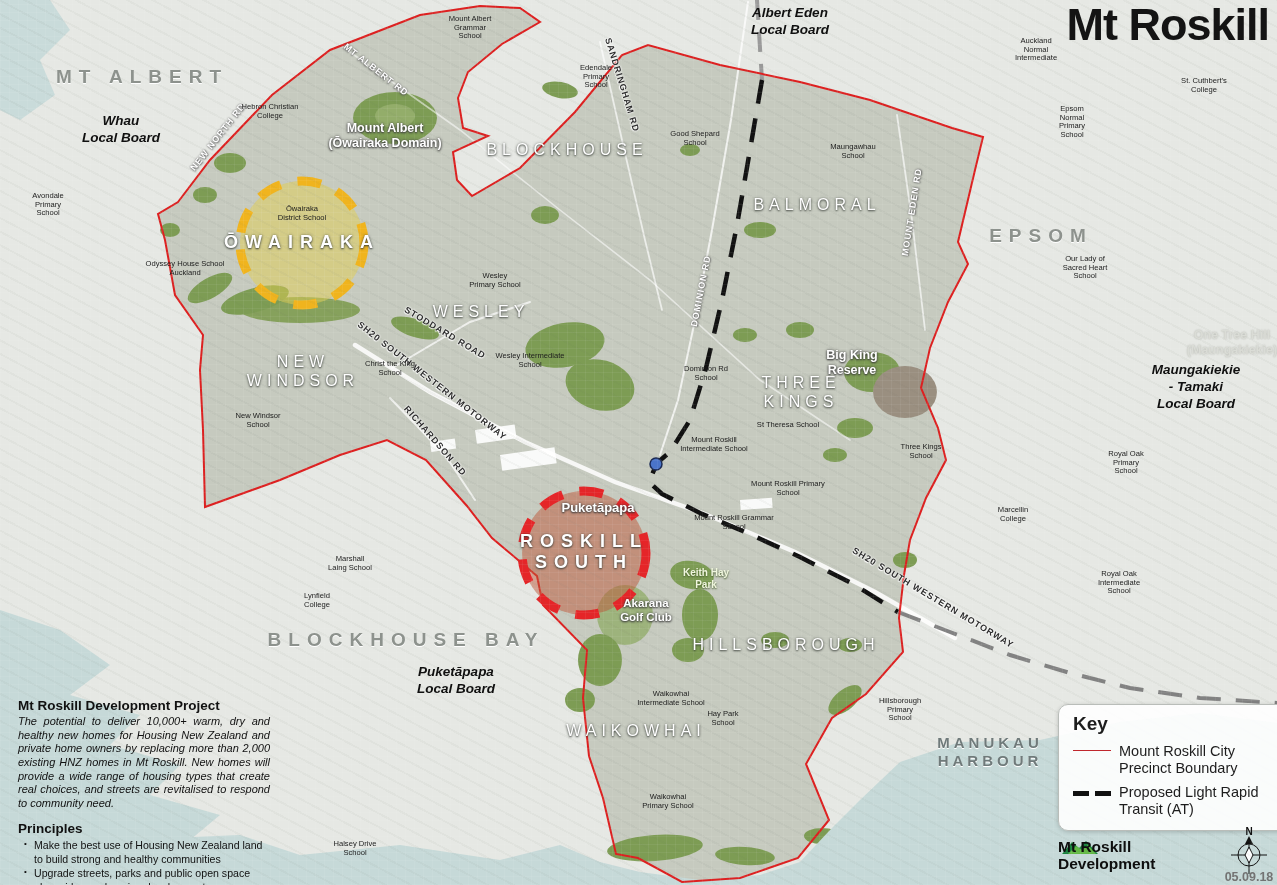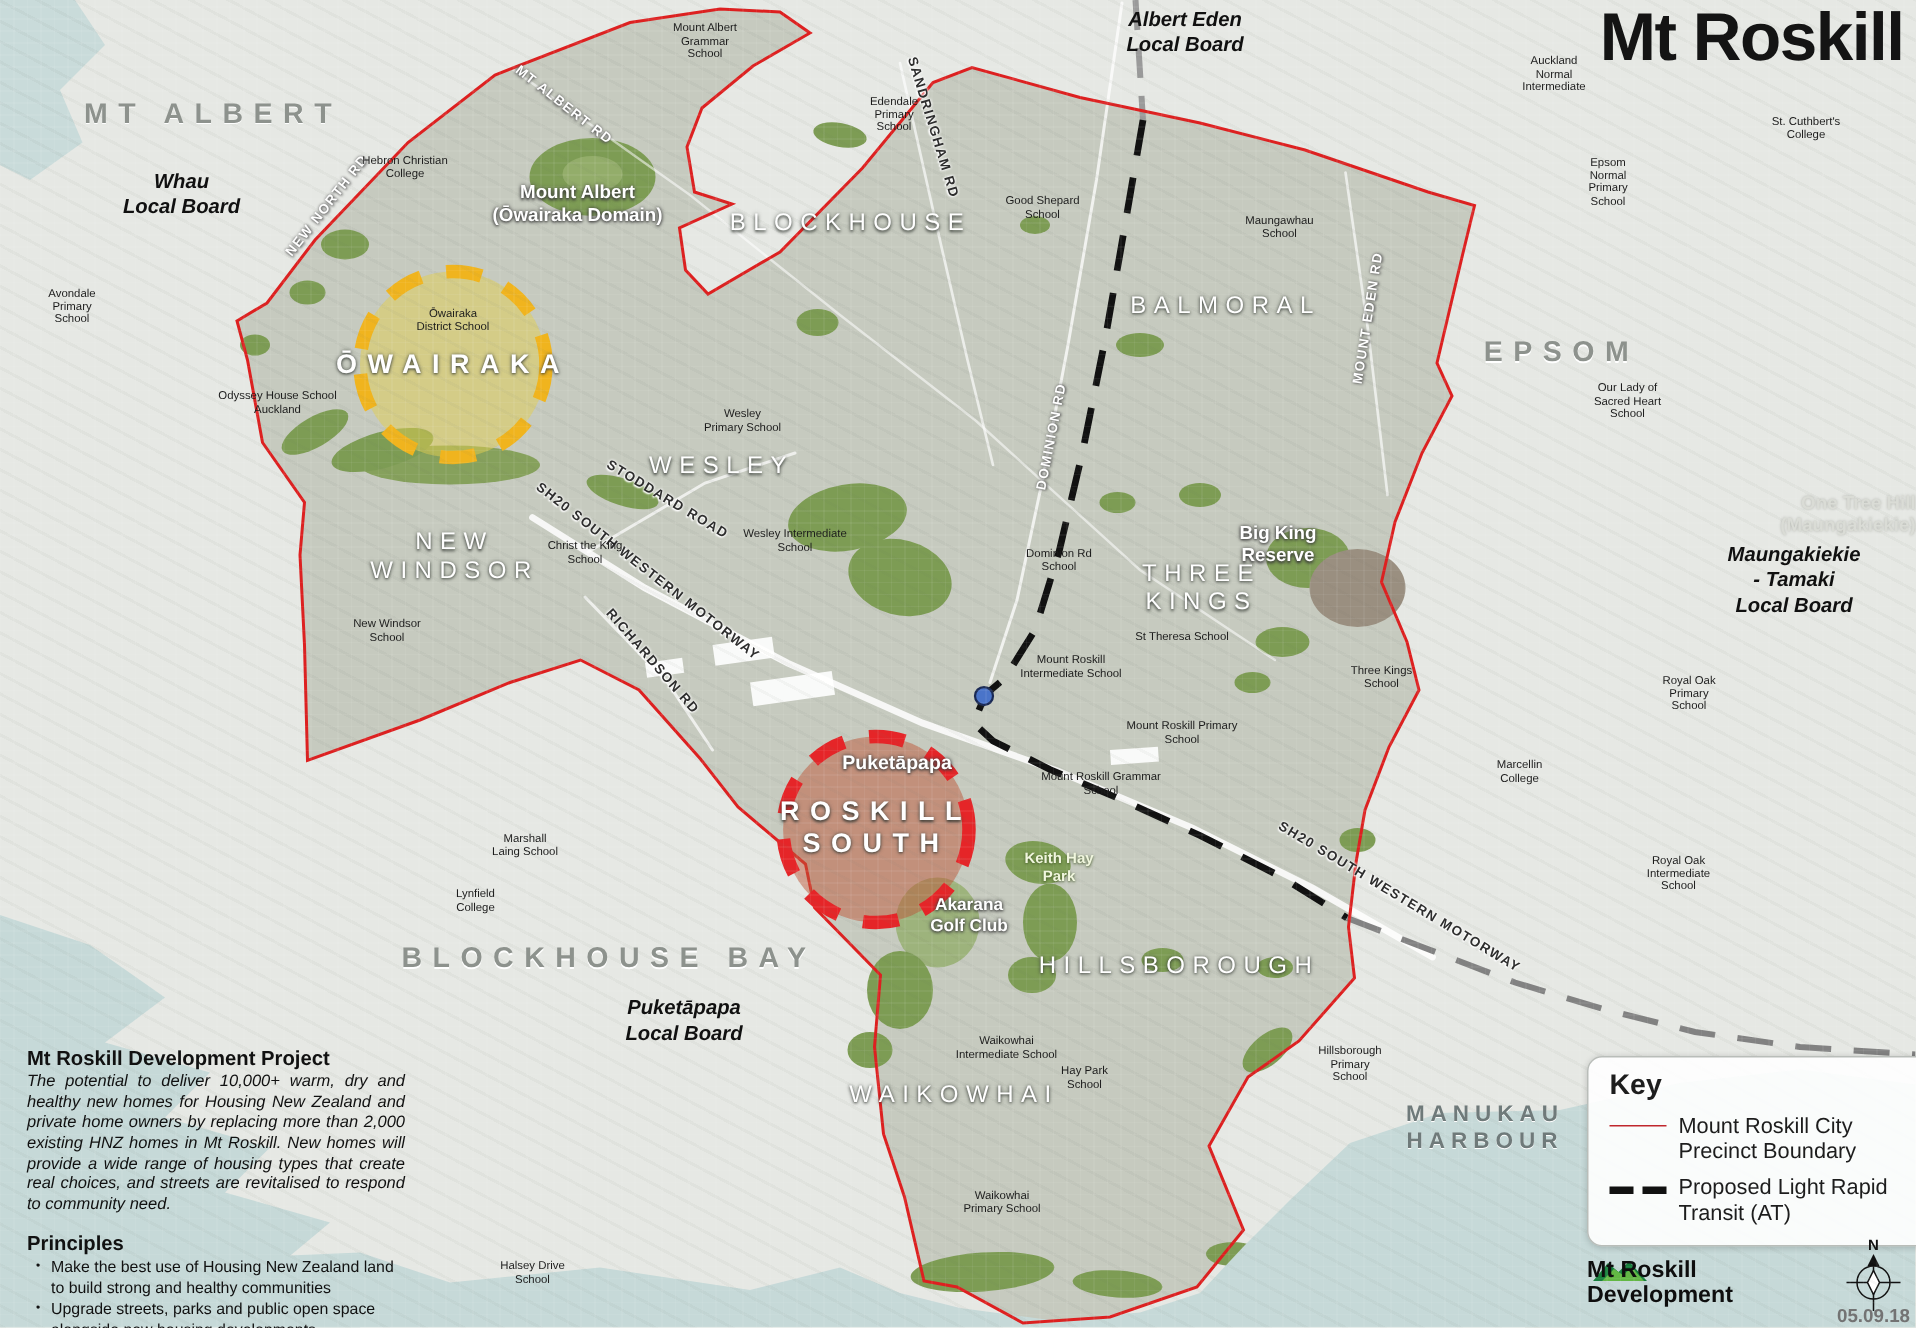--- a/index.html
+++ b/index.html
@@ -15,21 +15,21 @@
     white-space:pre-line;pointer-events:none;line-height:1.18;}
   .suburb-in{color:#fff;font-size:16px;letter-spacing:5px;font-weight:500;
     text-shadow:0 1px 2px rgba(50,55,50,.85),0 0 3px rgba(50,55,50,.5);}
   .suburb-big{font-size:18px;font-weight:700;letter-spacing:7px;}
   .suburb-out{color:#8d928d;font-size:19px;letter-spacing:7px;font-weight:700;
     text-shadow:0 1px 0 #fff;}
   .harbour{font-size:15px;letter-spacing:4px;color:#6f7a7a;}
   .board{color:#101010;font-weight:700;font-style:italic;font-size:13.5px;line-height:1.25;}
   .place{color:#fff;font-weight:700;font-size:12.5px;
     text-shadow:0 0 3px #444,0 1px 2px #333;}
-  .place-faint{color:#dadcd6;font-weight:700;font-size:12.5px;text-shadow:0 0 2px #b0b2ac;text-align:right;}
+  .place-faint{color:#dadcd6;font-weight:700;font-size:12.5px;text-shadow:0 0 2px #b0b2ac;}
   .park-label{color:#f0f6de;font-weight:700;font-size:10px;text-shadow:0 1px 2px #3c5222;}
   .school{color:#1c1c1c;font-size:7.6px;line-height:1.15;}
   .road{font-size:9px;font-weight:700;letter-spacing:1px;white-space:nowrap;}
   .road-white{color:#fff;text-shadow:0 1px 2px #555,0 0 2px #666;}
   .road-dark{color:#2e2e2e;text-shadow:0 0 2px #fff,0 0 2px #fff,0 1px 1px #fff;}
   .title-block{position:absolute;right:8px;top:2px;text-align:right;color:#141414;}
   .title-main{font-size:45px;font-weight:800;letter-spacing:-1px;line-height:1.0;}
   .title-sub{font-size:27px;font-weight:400;color:#2b2b2b;margin-top:-2px;line-height:1.0;}
   .project-block{position:absolute;left:18px;top:698px;width:252px;color:#111;}
   .project-heading{font-size:13.5px;font-weight:700;}

